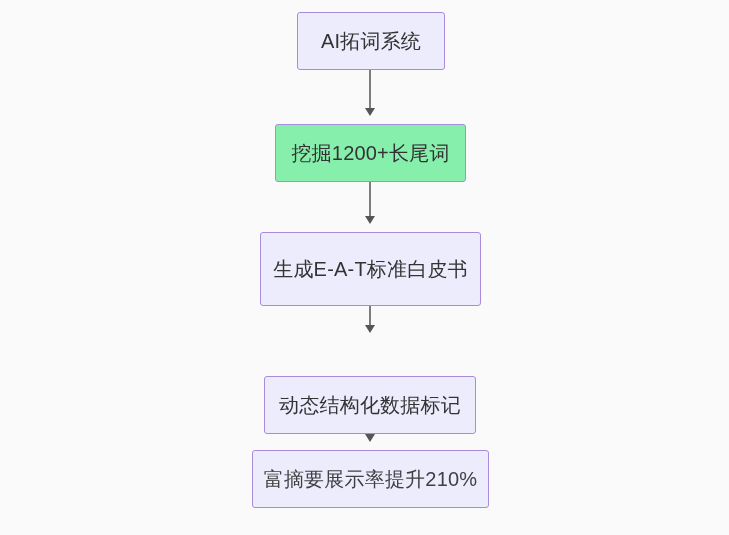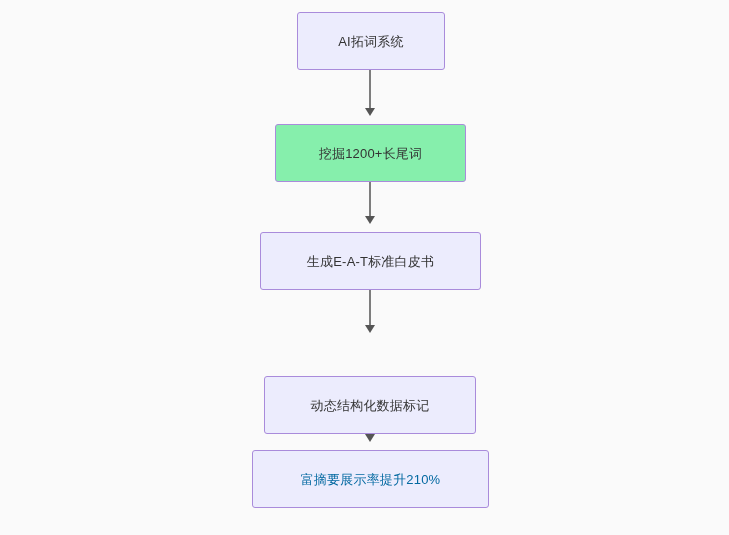--- a/index.html
+++ b/index.html
@@ -24,21 +24,21 @@
   .node {
     position: absolute;
     box-sizing: border-box;
     background: #ececfd;
     border: 1.6px solid #a98bdb;
     border-radius: 3px;
     display: flex;
     align-items: center;
     justify-content: center;
     color: #333333;
-    font-size: 13px;
+    font-size: 20px;
     line-height: 1;
     letter-spacing: 0.2px;
     white-space: nowrap;
   }
 
   .node-label {
     display: block;
     padding: 0 2px;
   }
 
@@ -75,25 +75,25 @@
   <div class="arrowhead" style="left: 364.5px; top: 434px;"></div>
 
   <div class="node" style="left: 297px; top: 12px; width: 148px; height: 58px; background: rgb(236, 236, 253); border-color: rgb(169, 139, 219); color: rgb(51, 51, 51);">
     <span class="node-label">AI拓词系统</span>
   </div>
 
   <div class="node" style="left: 275px; top: 124px; width: 191px; height: 58px; background: #86efac; border-color: rgb(169, 139, 219); color: rgb(51, 51, 51);">
     <span class="node-label">挖掘1200+长尾词</span>
   </div>
 
-  <div class="node" style="left: 260px; top: 232px; width: 221px; height: 58px; background: rgb(236, 236, 253); border-color: rgb(169, 139, 219); color: rgb(51, 51, 51);">
+  <div class="node" style="left: 260px; top: 232px; width: 221px; height: 74px; background: rgb(236, 236, 253); border-color: rgb(169, 139, 219); color: rgb(51, 51, 51);">
     <span class="node-label">生成E-A-T标准白皮书</span>
   </div>
 
   <div class="node" style="left: 264px; top: 341px; width: 212px; height: 58px; background: rgb(236, 236, 253); border-color: rgb(169, 139, 219); color: rgb(51, 51, 51); margin-top: 35px;">
     <span class="node-label">动态结构化数据标记</span>
   </div>
 
-  <div class="node" style="left: 252px; top: 450px; width: 237px; height: 58px; background: rgb(236, 236, 253); border-color: rgb(169, 139, 219); color: #0369a1;">
+  <div class="node" style="left: 252px; top: 450px; width: 237px; height: 58px; background: rgb(236, 236, 253); border-color: rgb(169, 139, 219); color: #404040;">
     <span class="node-label">富摘要展示率提升210%</span>
   </div>
 
 </div>
 
 </body></html>

